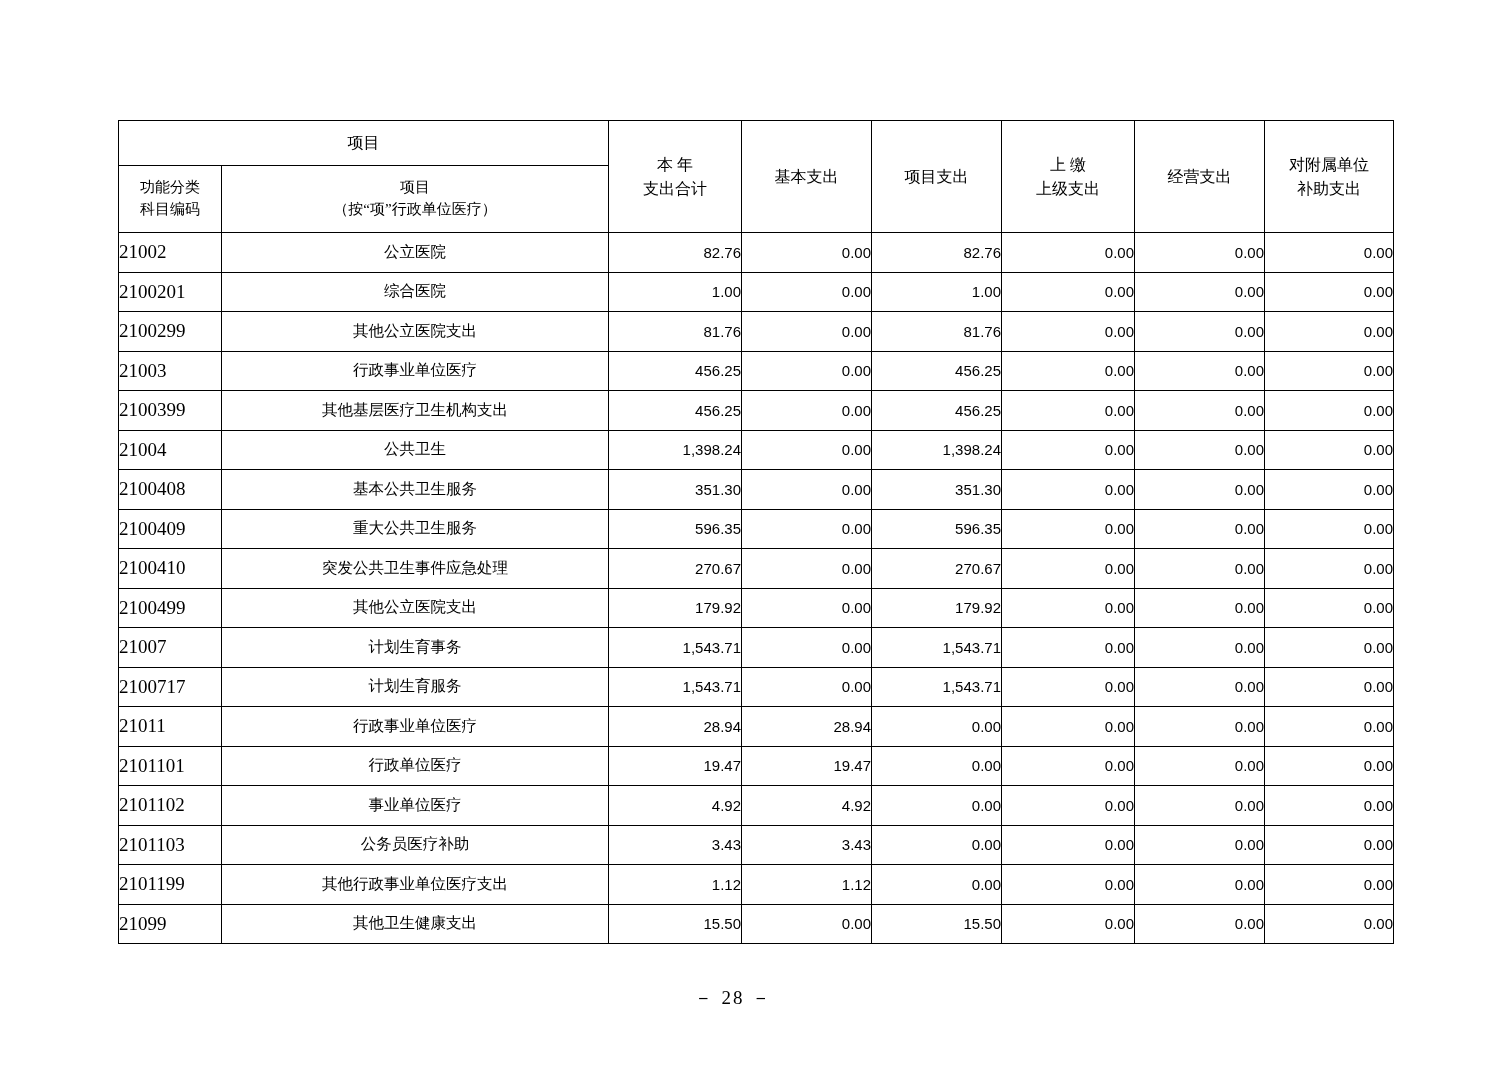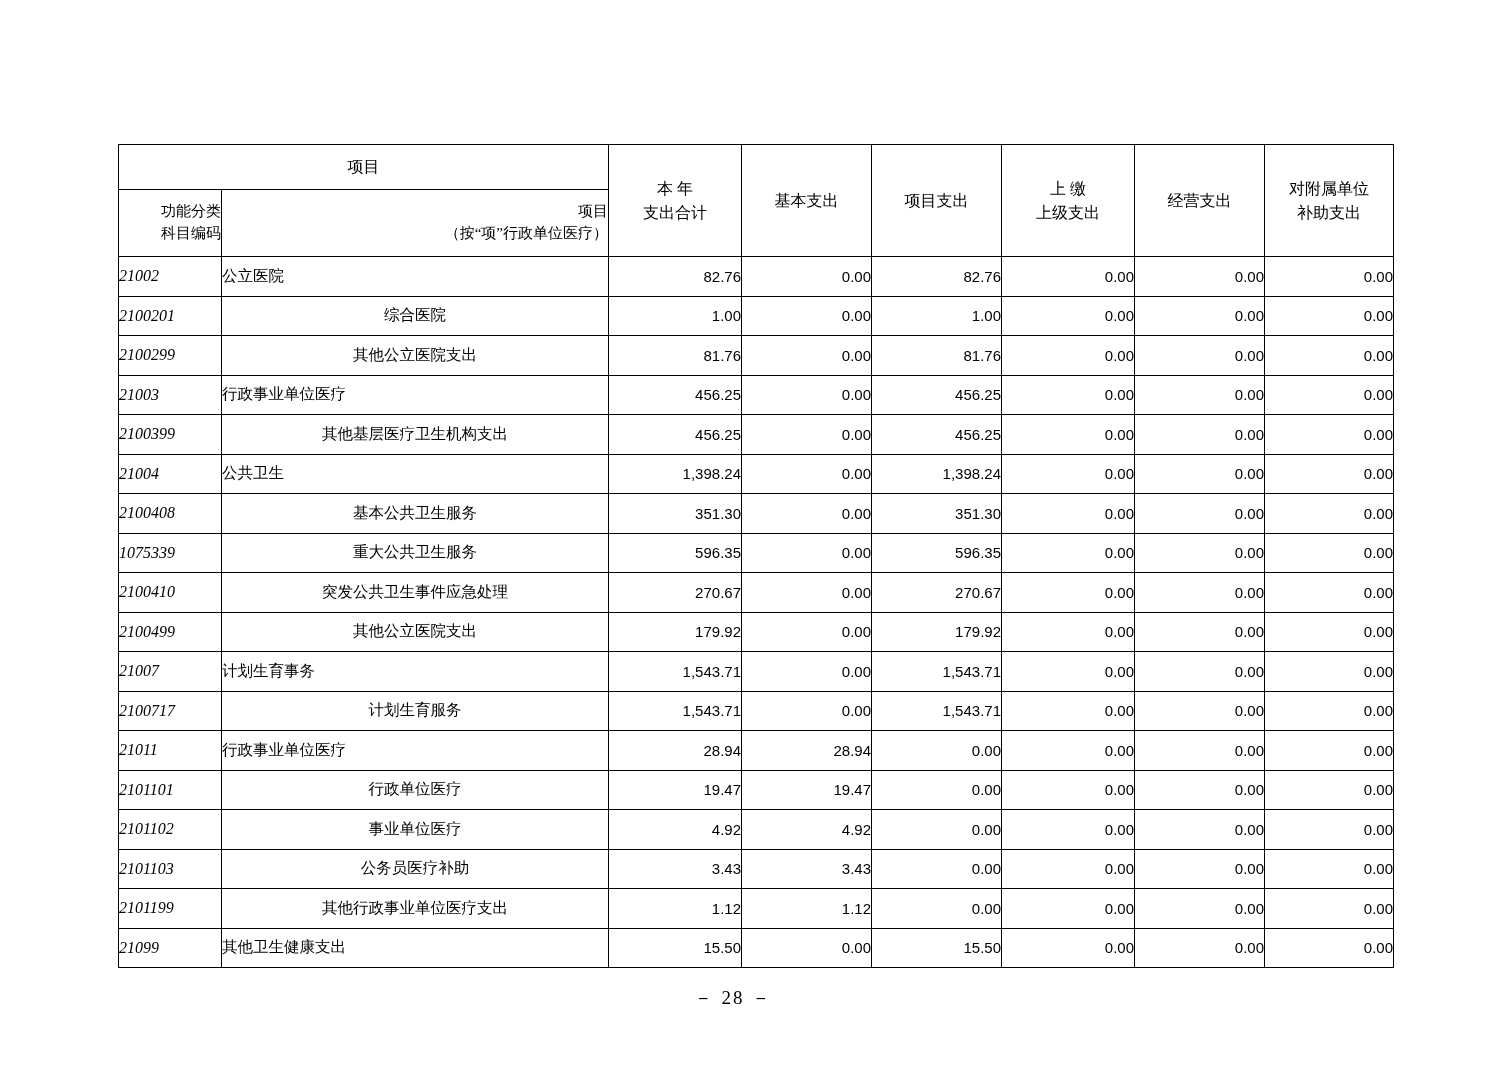--- a/index.html
+++ b/index.html
@@ -19,21 +19,20 @@
     position: absolute;
     left: 118px;
     top: 120px;
     width: 1275px;
   }
   table.budget {
     border-collapse: collapse;
     table-layout: fixed;
     width: 1275px;
     font-size: 15px;
-    margin-top: 24px;
   }
   table.budget td, table.budget th {
     border: 1px solid #000000;
     padding: 0;
     font-weight: normal;
     vertical-align: middle;
   }
   
   col.c-code   { width: 103px; }
   col.c-name   { width: 387px; }
@@ -44,40 +43,39 @@
   col.c-oper   { width: 130px; }
   col.c-sub    { width: 129px; }
 
   .hdr-top {
     height: 44px;
     text-align: center;
     font-size: 16px;
   }
   .hdr-sub {
     height: 66px;
-    text-align: right;
+    text-align: center;
     font-size: 15px;
     line-height: 1.45;
   }
   .hdr-tall {
     text-align: center;
     font-size: 16px;
     line-height: 1.5;
   }
   .row-cell {
     height: 38.5px;
   }
   .cell-code {
     text-align: left;
     padding-left: 9px;
-    font-size: 16px;
-    font-style: italic;
+    font-size: 19px;
   }
   .cell-name-l1 {
-    text-align: left;
+    text-align: center;
     padding-left: 10px;
     font-size: 15.5px;
   }
   .cell-name-l2 {
     text-align: center;
     padding-left: 28px;
     font-size: 15.5px;
   }
   .cell-num {
     text-align: right;
@@ -205,21 +203,21 @@
           <td class="row-cell cell-code">2100408</td>
           <td class="row-cell cell-name-l2">基本公共卫生服务</td>
           <td class="row-cell cell-num">351.30</td>
           <td class="row-cell cell-num">0.00</td>
           <td class="row-cell cell-num">351.30</td>
           <td class="row-cell cell-num">0.00</td>
           <td class="row-cell cell-num">0.00</td>
           <td class="row-cell cell-num">0.00</td>
         </tr>
         <tr class="row-cell">
-          <td class="row-cell cell-code">1075339</td>
+          <td class="row-cell cell-code">2100409</td>
           <td class="row-cell cell-name-l2">重大公共卫生服务</td>
           <td class="row-cell cell-num">596.35</td>
           <td class="row-cell cell-num">0.00</td>
           <td class="row-cell cell-num">596.35</td>
           <td class="row-cell cell-num">0.00</td>
           <td class="row-cell cell-num">0.00</td>
           <td class="row-cell cell-num">0.00</td>
         </tr>
         <tr class="row-cell">
           <td class="row-cell cell-code">2100410</td>

